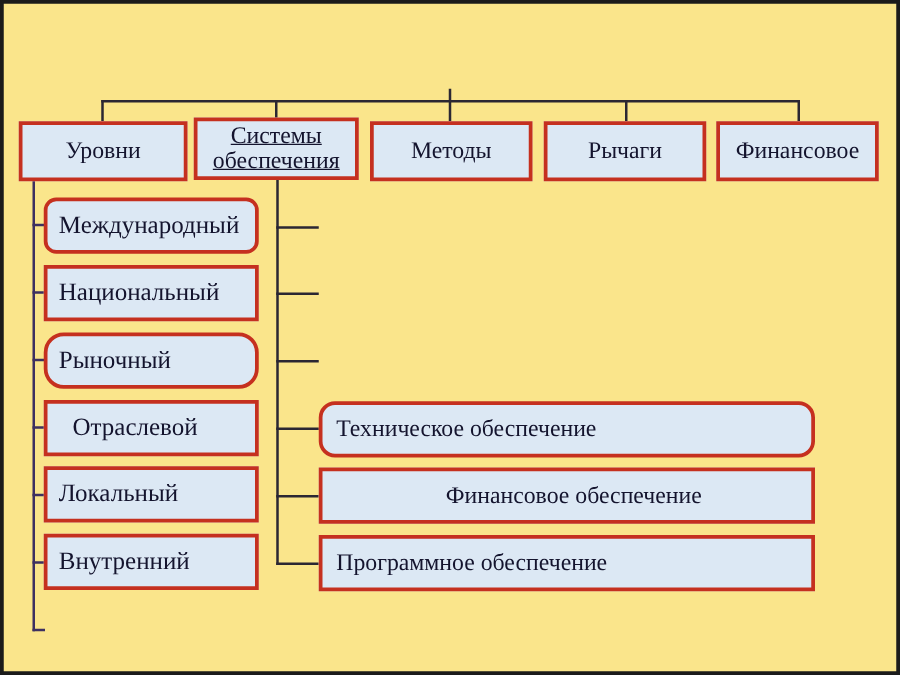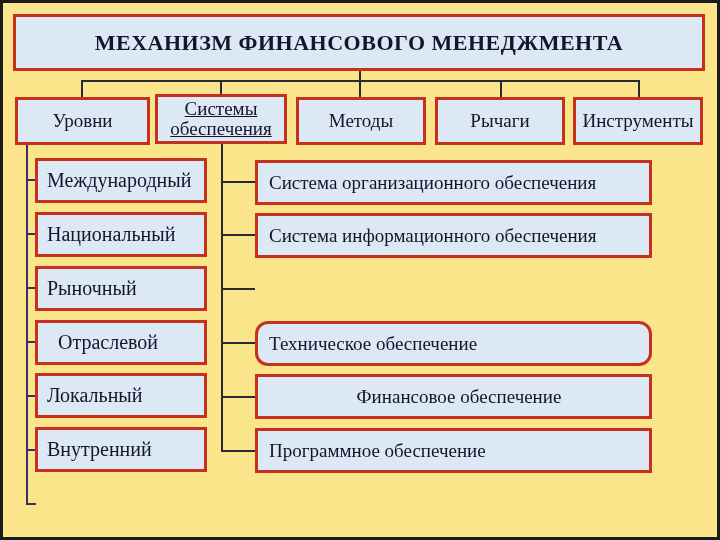--- a/index.html
+++ b/index.html
@@ -24,23 +24,20 @@
   .sys{left:255px;width:397px;height:45px;font-size:19px;padding-left:11px;}
   .line{position:absolute;background:var(--connector,#2B2733);z-index:1;}
   .spine{background:var(--spine,#3D3060);}
 </style>
 </head>
 <body>
 
 <div class="stage" style="--bg: #FAE58B; --fill: #DCE8F4; --border: #C5301F; --text: #14142E; --frame: #1B1B1B; --connector: #2B2733; --spine: #3D3060;">
   <div class="frame"></div>
 
-  <div class="node title-box">
-    <span class="t">МЕХАНИЗМ ФИНАНСОВОГО МЕНЕДЖМЕНТА</span>
-  </div>
 
   <div class="line" style="left:359px;top:71px;width:2px;height:26px;"></div>
   <div class="line" style="left:81px;top:80px;width:558px;height:2px;"></div>
   <div class="line" style="left:81px;top:80px;width:2px;height:17px;"></div>
   <div class="line" style="left:220px;top:80px;width:2px;height:15px;"></div>
   <div class="line" style="left:500px;top:80px;width:2px;height:17px;"></div>
   <div class="line" style="left:638px;top:80px;width:2px;height:17px;"></div>
 
   <div class="node branch" style="left:15px;top:97px;width:135px;">
     <span>Уровни</span>
@@ -48,65 +45,59 @@
   <div class="node branch tall" style="left:155px;top:94px;width:132px;">
     <span>Системы обеспечения</span>
   </div>
   <div class="node branch" style="left:296px;top:97px;width:130px;">
     <span>Методы</span>
   </div>
   <div class="node branch" style="left:435px;top:97px;width:130px;">
     <span>Рычаги</span>
   </div>
   <div class="node branch" style="left:573px;top:97px;width:130px;">
-    <span>Инструменты</span>
+    <span>Финансовое</span>
   </div>
 
   <div class="line spine" style="left:26px;top:141px;width:2px;height:364px;"></div>
   <div class="line spine" style="left:26px;top:179px;width:10px;height:2px;"></div>
   <div class="line spine" style="left:26px;top:233px;width:10px;height:2px;"></div>
   <div class="line spine" style="left:26px;top:287px;width:10px;height:2px;"></div>
   <div class="line spine" style="left:26px;top:341px;width:10px;height:2px;"></div>
   <div class="line spine" style="left:26px;top:395px;width:10px;height:2px;"></div>
   <div class="line spine" style="left:26px;top:449px;width:10px;height:2px;"></div>
   <div class="line spine" style="left:26px;top:503px;width:10px;height:2px;"></div>
 
-  <div class="node item" style="top:158px;">
+  <div class="node item" style="top:158px;border-radius:10px;">
     <span>Международный</span>
   </div>
   <div class="node item" style="top:212px;">
     <span>Национальный</span>
   </div>
-  <div class="node item" style="top:266px;">
+  <div class="node item" style="top:266px;border-radius:16px;">
     <span>Рыночный</span>
   </div>
   <div class="node item" style="top:320px;padding-left:20px;">
     <span>Отраслевой</span>
   </div>
   <div class="node item" style="top:373px;">
     <span>Локальный</span>
   </div>
   <div class="node item" style="top:427px;">
     <span>Внутренний</span>
   </div>
 
   <div class="line" style="left:221px;top:144px;width:2px;height:308px;"></div>
   <div class="line" style="left:221px;top:181px;width:34px;height:2px;"></div>
   <div class="line" style="left:221px;top:234px;width:34px;height:2px;"></div>
   <div class="line" style="left:221px;top:288px;width:34px;height:2px;"></div>
   <div class="line" style="left:221px;top:342px;width:34px;height:2px;"></div>
   <div class="line" style="left:221px;top:396px;width:34px;height:2px;"></div>
   <div class="line" style="left:221px;top:450px;width:34px;height:2px;"></div>
 
-  <div class="node sys" style="top:160px;">
-    <span>Система организационного обеспечения</span>
-  </div>
-  <div class="node sys" style="top:213px;">
-    <span>Система информационного обеспечения</span>
-  </div>
   <div class="node sys" style="top:321px;border-radius:13px;">
     <span>Техническое обеспечение</span>
   </div>
   <div class="node sys" style="top:374px;justify-content:center;">
     <span>Финансовое обеспечение</span>
   </div>
   <div class="node sys" style="top:428px;">
     <span>Программное обеспечение</span>
   </div>
 </div>

